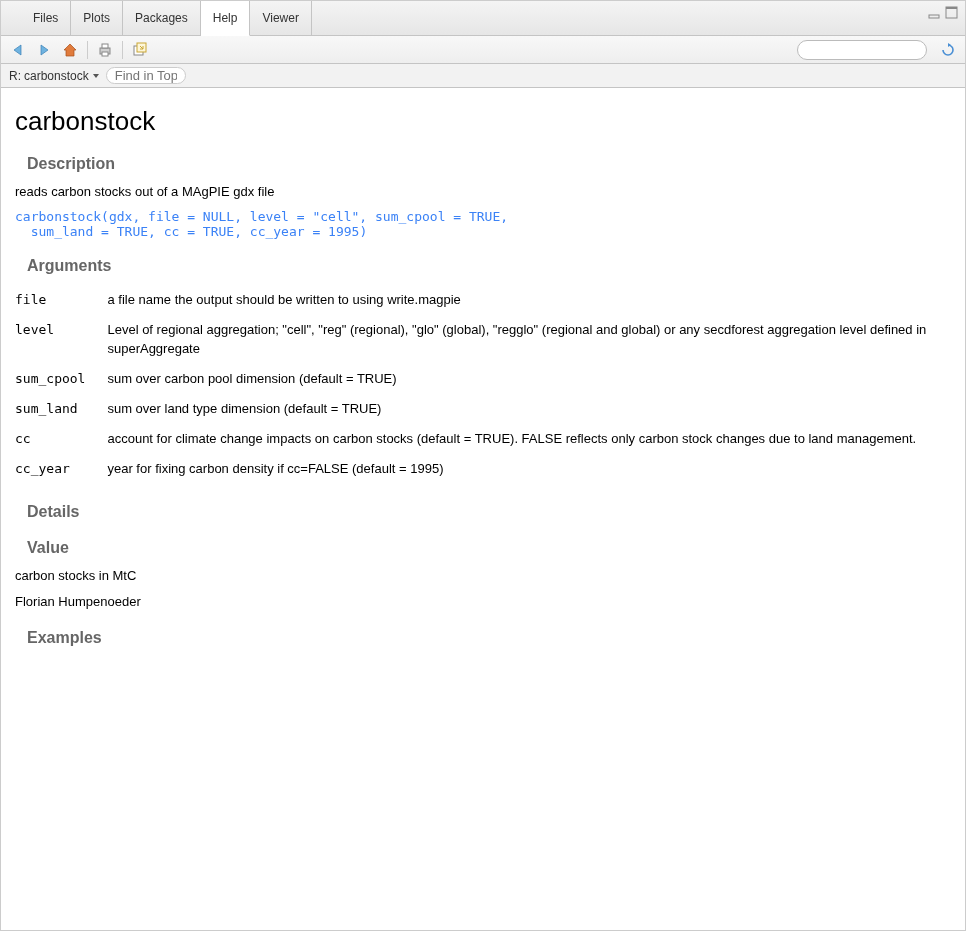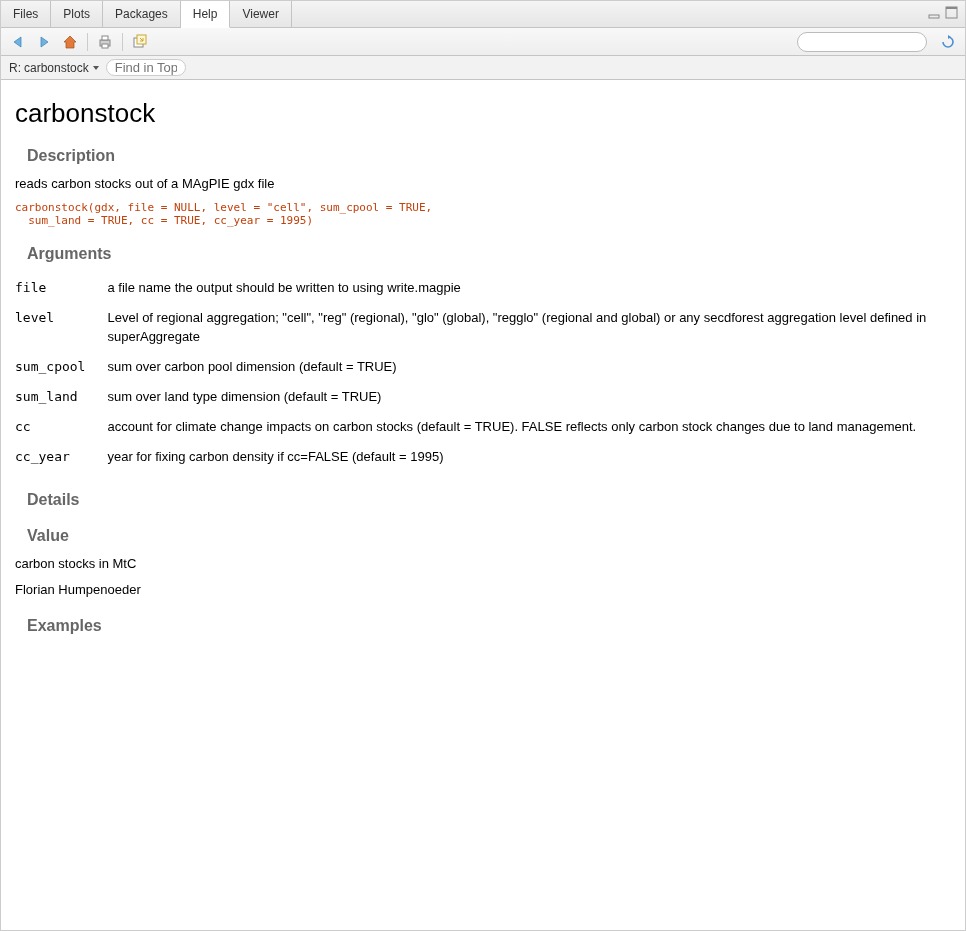--- a/index.html
+++ b/index.html
@@ -10,23 +10,24 @@
   background: #f0f0f0;
   width: 966px;
   height: 931px;
   overflow: hidden;
   border: 1px solid #ccc;
 }
 .tabs {
   display: flex;
   background: linear-gradient(#f4f4f4, #e6e6e6);
   border-bottom: 1px solid #c4c4c4;
-  height: 27px;
+  height: 35px;
   align-items: stretch;
   position: relative;
+  padding-left: 20px;
 }
 .tab {
   padding: 5px 12px;
   font-size: 12px;
   color: #333;
   border-right: 1px solid #c4c4c4;
   cursor: pointer;
   display: flex;
   align-items: center;
 }
@@ -152,24 +153,24 @@
   margin: 18px 0 10px 12px;
 }
 p.body-text {
   font-size: 13px;
   margin: 8px 0;
   color: #000000;
   line-height: 1.4;
 }
 pre.usage, pre.examples {
   font-family: "Lucida Console", Monaco, monospace;
-  font-size: 11px;
+  font-size: 13px;
   white-space: pre-wrap;
   margin: 8px 0;
-  color: #c2410c;
+  color: #3b82f6;
 }
 table.args {
   border-collapse: collapse;
   margin: 6px 0;
 }
 table.args td {
   vertical-align: top;
   padding: 6px 12px 6px 0;
   font-size: 13px;
   line-height: 1.4;

